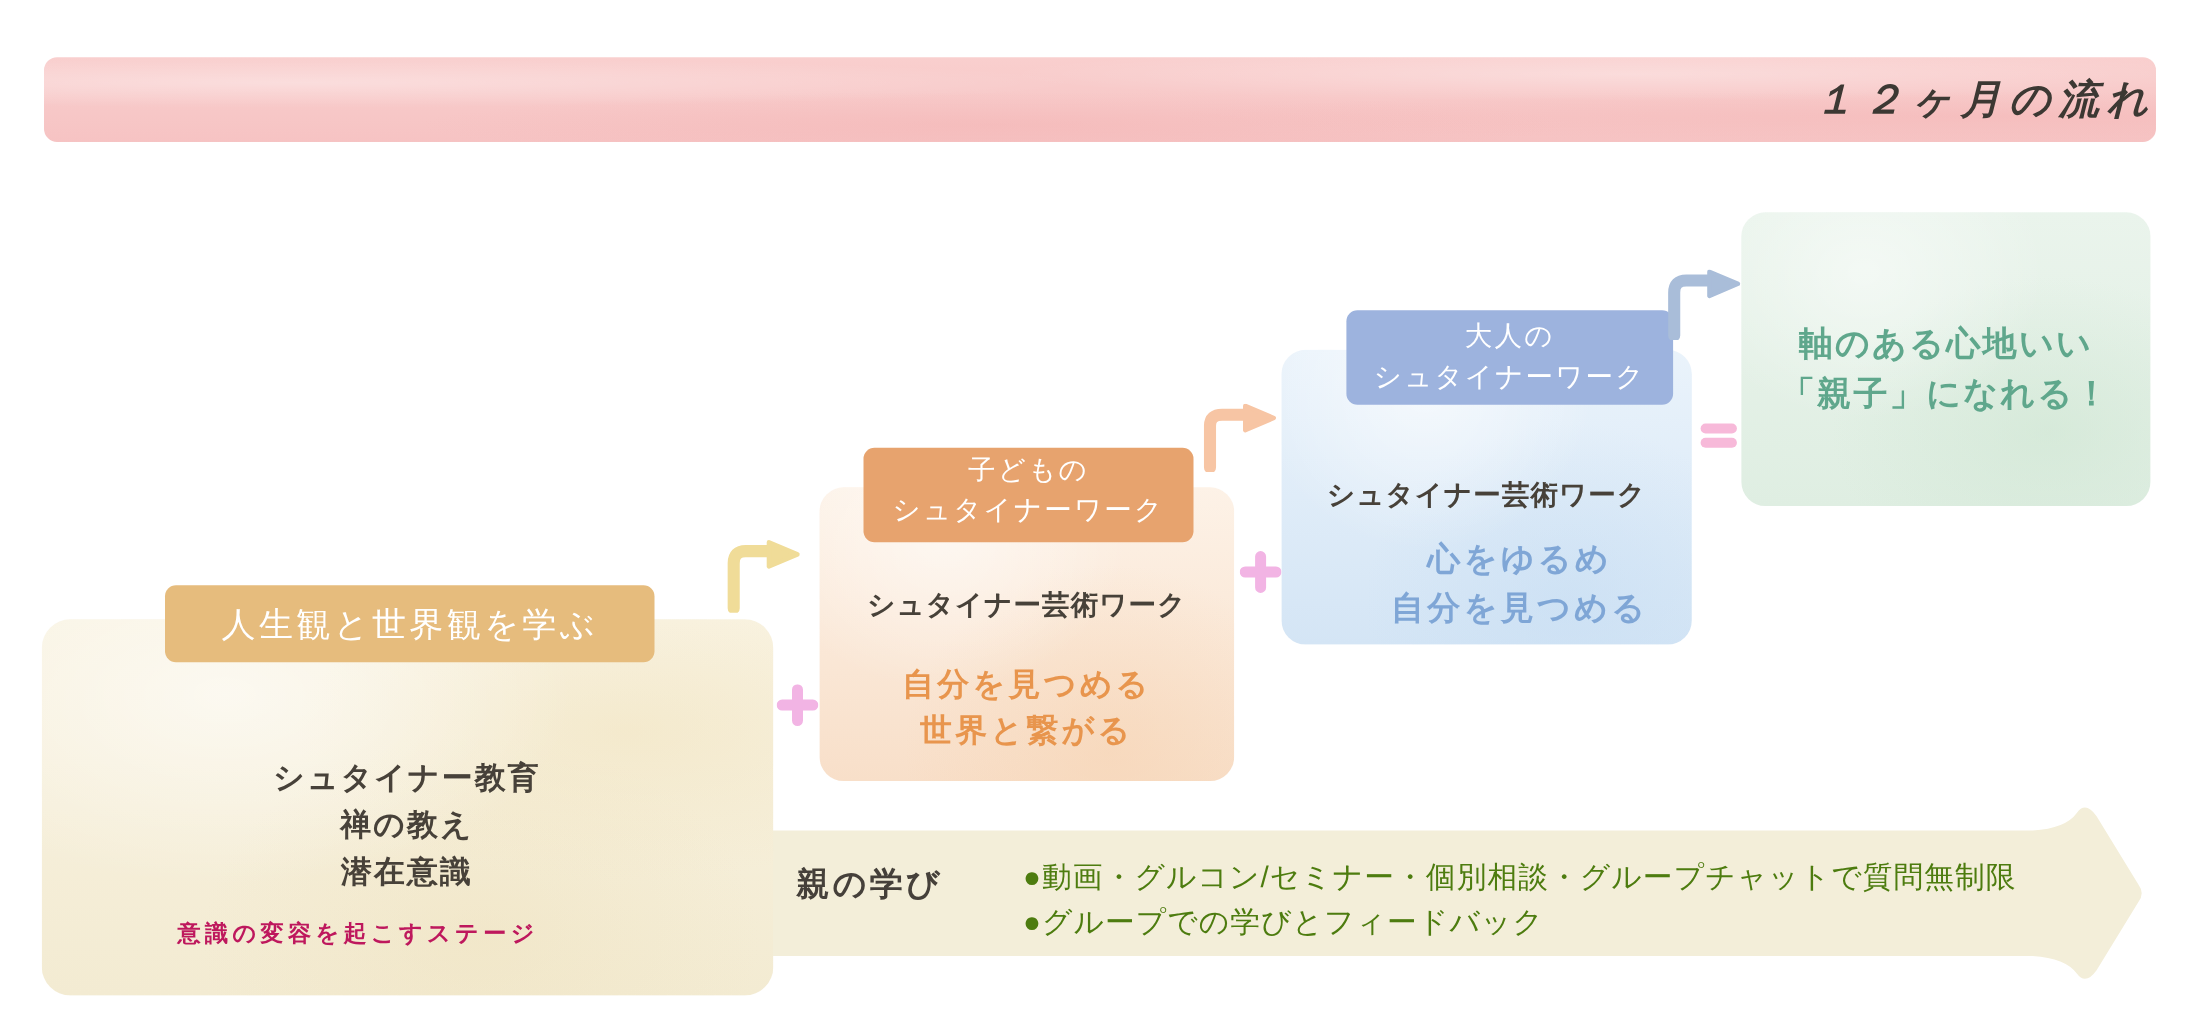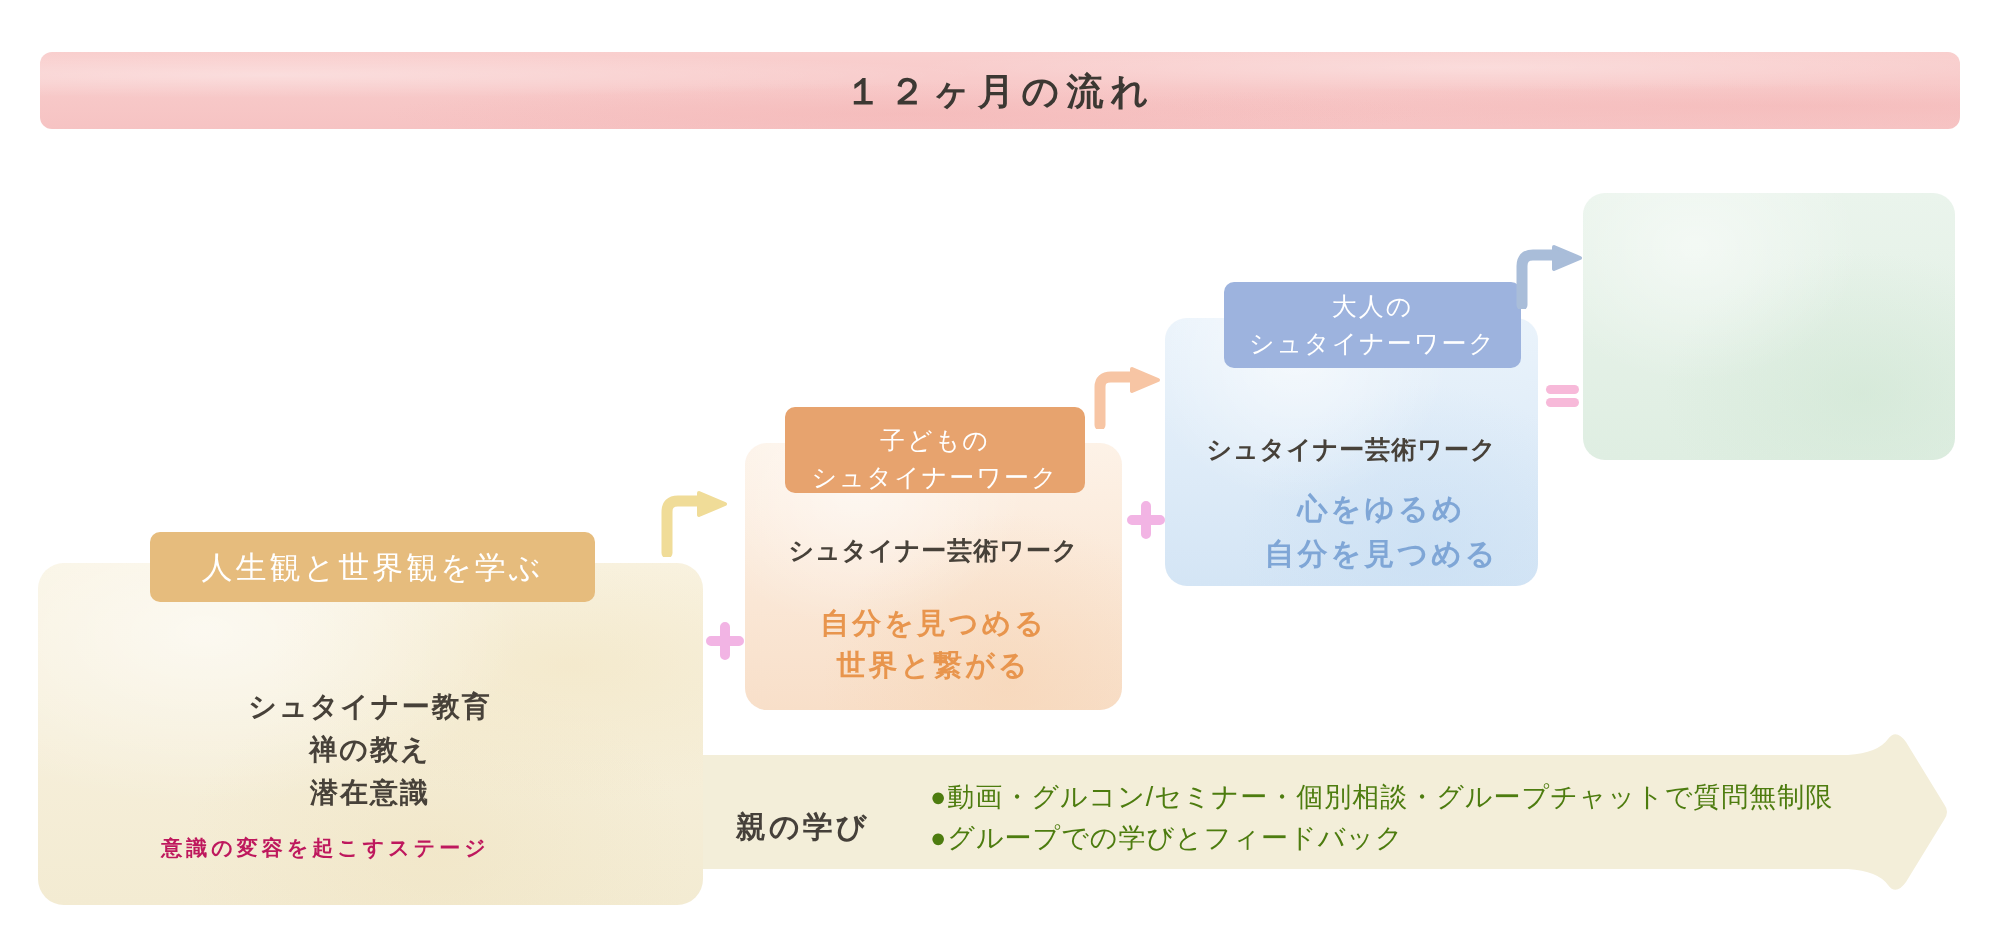--- a/index.html
+++ b/index.html
@@ -12,22 +12,22 @@
     position:absolute;left:40px;top:52px;width:1920px;height:77px;border-radius:12px;
     background-color:#f8c9c8;
     background-image:
       radial-gradient(ellipse at 12% 30%, rgba(255,255,255,.35) 0%, rgba(255,255,255,0) 30%),
       radial-gradient(ellipse at 45% 80%, rgba(243,178,178,.45) 0%, rgba(243,178,178,0) 35%),
       radial-gradient(ellipse at 75% 20%, rgba(255,255,255,.30) 0%, rgba(255,255,255,0) 28%),
       radial-gradient(ellipse at 92% 70%, rgba(243,178,178,.40) 0%, rgba(243,178,178,0) 30%),
       linear-gradient(180deg,#f9cfce 0%,#f6c3c3 100%);
   }
   .banner-title{
-    position:absolute;left:0;top:0;width:100%;height:77px;line-height:79px;text-align:center;
-    font-family:"Liberation Serif",serif;font-size:37px;font-weight:600;color:#3c3833;letter-spacing:7px;
+    position:absolute;left:0;top:0;width:100%;height:77px;line-height:79px;text-align:right;
+    font-family:"Liberation Serif",serif;font-size:37px;font-weight:600;color:#3c3833;letter-spacing:7px;font-style:italic;
   }
   
   .body-box{position:absolute;z-index:2;}
   .b1{
     left:38px;top:563px;width:665px;height:342px;border-radius:26px;
     background-color:#f6efdb;
     background-image:
       radial-gradient(ellipse at 25% 20%, rgba(255,255,255,.55) 0%, rgba(255,255,255,0) 45%),
       radial-gradient(ellipse at 80% 30%, rgba(240,225,185,.45) 0%, rgba(240,225,185,0) 40%),
       radial-gradient(ellipse at 60% 85%, rgba(238,224,186,.40) 0%, rgba(238,224,186,0) 45%),
@@ -53,21 +53,21 @@
     position:absolute;left:1583px;top:193px;width:372px;height:267px;border-radius:22px;z-index:2;
     background-color:#e3efe5;
     background-image:
       radial-gradient(ellipse at 30% 20%, rgba(255,255,255,.50) 0%, rgba(255,255,255,0) 45%),
       radial-gradient(ellipse at 75% 75%, rgba(205,229,209,.55) 0%, rgba(205,229,209,0) 50%),
       linear-gradient(180deg,#eaf4ec 0%,#dfeee2 100%);
   }
   
   .header-pill{position:absolute;z-index:3;border-radius:10px;color:#ffffff;text-align:center;}
   .h1{left:150px;top:532px;width:445px;height:70px;line-height:72px;background:#e6bc7d;font-size:31px;letter-spacing:3px;}
-  .h2{left:785px;top:407px;width:300px;height:86px;background:#e7a36e;font-size:25px;letter-spacing:2px;line-height:37px;padding-top:15px;box-sizing:border-box;}
+  .h2{left:785px;top:407px;width:300px;height:86px;background:#e7a36e;font-size:25px;letter-spacing:2px;line-height:37px;padding-top:2px;box-sizing:border-box;}
   .h3{left:1224px;top:282px;width:297px;height:86px;background:#9db3de;font-size:25px;letter-spacing:2px;line-height:37px;padding-top:6px;box-sizing:border-box;}
   
   .bold-lines{position:absolute;z-index:3;text-align:center;font-weight:bold;color:#474139;margin-top:12px;}
   .s1-lines{left:70px;top:673px;width:600px;font-size:28px;line-height:43px;letter-spacing:2px;}
   .s2-lines{left:745px;top:520px;width:377px;font-size:25px;line-height:37px;letter-spacing:1px;}
   .s3-line{left:1165px;top:421px;width:373px;font-size:25px;letter-spacing:1px;}
   .serif-accent{position:absolute;z-index:3;text-align:center;font-family:"Liberation Serif",serif;font-weight:bold;}
   .s1-highlight{left:38px;top:834px;width:575px;font-size:21px;color:#be185d;letter-spacing:4px;}
   .s2-highlight{left:745px;top:602px;width:377px;font-size:29px;line-height:42px;color:#e8954d;letter-spacing:3px;}
   .s3-highlight{left:1165px;top:486px;width:433px;font-size:30px;line-height:45px;color:#7fa6d6;letter-spacing:3px;}
@@ -77,22 +77,22 @@
   .a1{left:656px;top:491px;}
   .a2{left:1089px;top:367px;}
   .a3{left:1511px;top:245px;}
   .plus{position:absolute;z-index:4;}
   .p1{left:706px;top:622px;}
   .p2{left:1127px;top:501px;}
   .equals{position:absolute;left:1545px;top:383px;z-index:4;}
   
   .flow-arrow{position:absolute;left:700px;top:726px;z-index:1;}
   .parent-label{
-    position:absolute;left:724px;top:807px;z-index:2;
-    font-size:30px;font-weight:bold;color:#45403a;letter-spacing:3px;margin-left:12px;
+    position:absolute;left:724px;top:784px;z-index:2;
+    font-size:30px;font-weight:bold;color:#45403a;letter-spacing:3px;
   }
   .parent-bullets{
     position:absolute;left:930px;top:777px;z-index:2;
     font-size:27px;line-height:41px;color:#4d7c0f;letter-spacing:1px;
   }
 </style>
 </head>
 <body>
 
 <div class="canvas">
@@ -156,20 +156,24 @@
     <path d="M11 60 L11 21 Q11 10 22 10 L42 10" fill="none" stroke="#a9bdd9" stroke-width="11" stroke-linecap="round" stroke-linejoin="round"></path>
     <path d="M43 2 L69 13 L43 24 Z" fill="#a9bdd9" stroke="#a9bdd9" stroke-width="4" stroke-linejoin="round"></path>
   </svg>
 
   <svg class="equals" width="36" height="26" viewBox="0 0 36 26">
     <rect x="1" y="2" width="33" height="9" rx="4.5" fill="#f7b9d9"></rect>
     <rect x="1" y="15" width="33" height="9" rx="4.5" fill="#f7b9d9"></rect>
   </svg>
 
   <div class="result-box"></div>
+  <div class="serif-accent result-lines">
+    <div>軸のある心地いい</div>
+    <div>「親子」になれる！</div>
+  </div>
 
   <svg class="flow-arrow" width="1260" height="172" viewBox="0 0 1260 172">
     <path d="M0 29 L1148 29 Q1178 27 1188 13 Q1196 2 1206 16 L1244 78 Q1250 86 1244 94 L1206 156 Q1196 170 1188 159 Q1178 145 1148 143 L0 143 Z" fill="#f3eed9"></path>
   </svg>
   <div class="parent-label">親の学び</div>
   <div class="parent-bullets">
     <div>●動画・グルコン/セミナー・個別相談・グループチャットで質問無制限</div>
     <div>●グループでの学びとフィードバック</div>
   </div>
 

